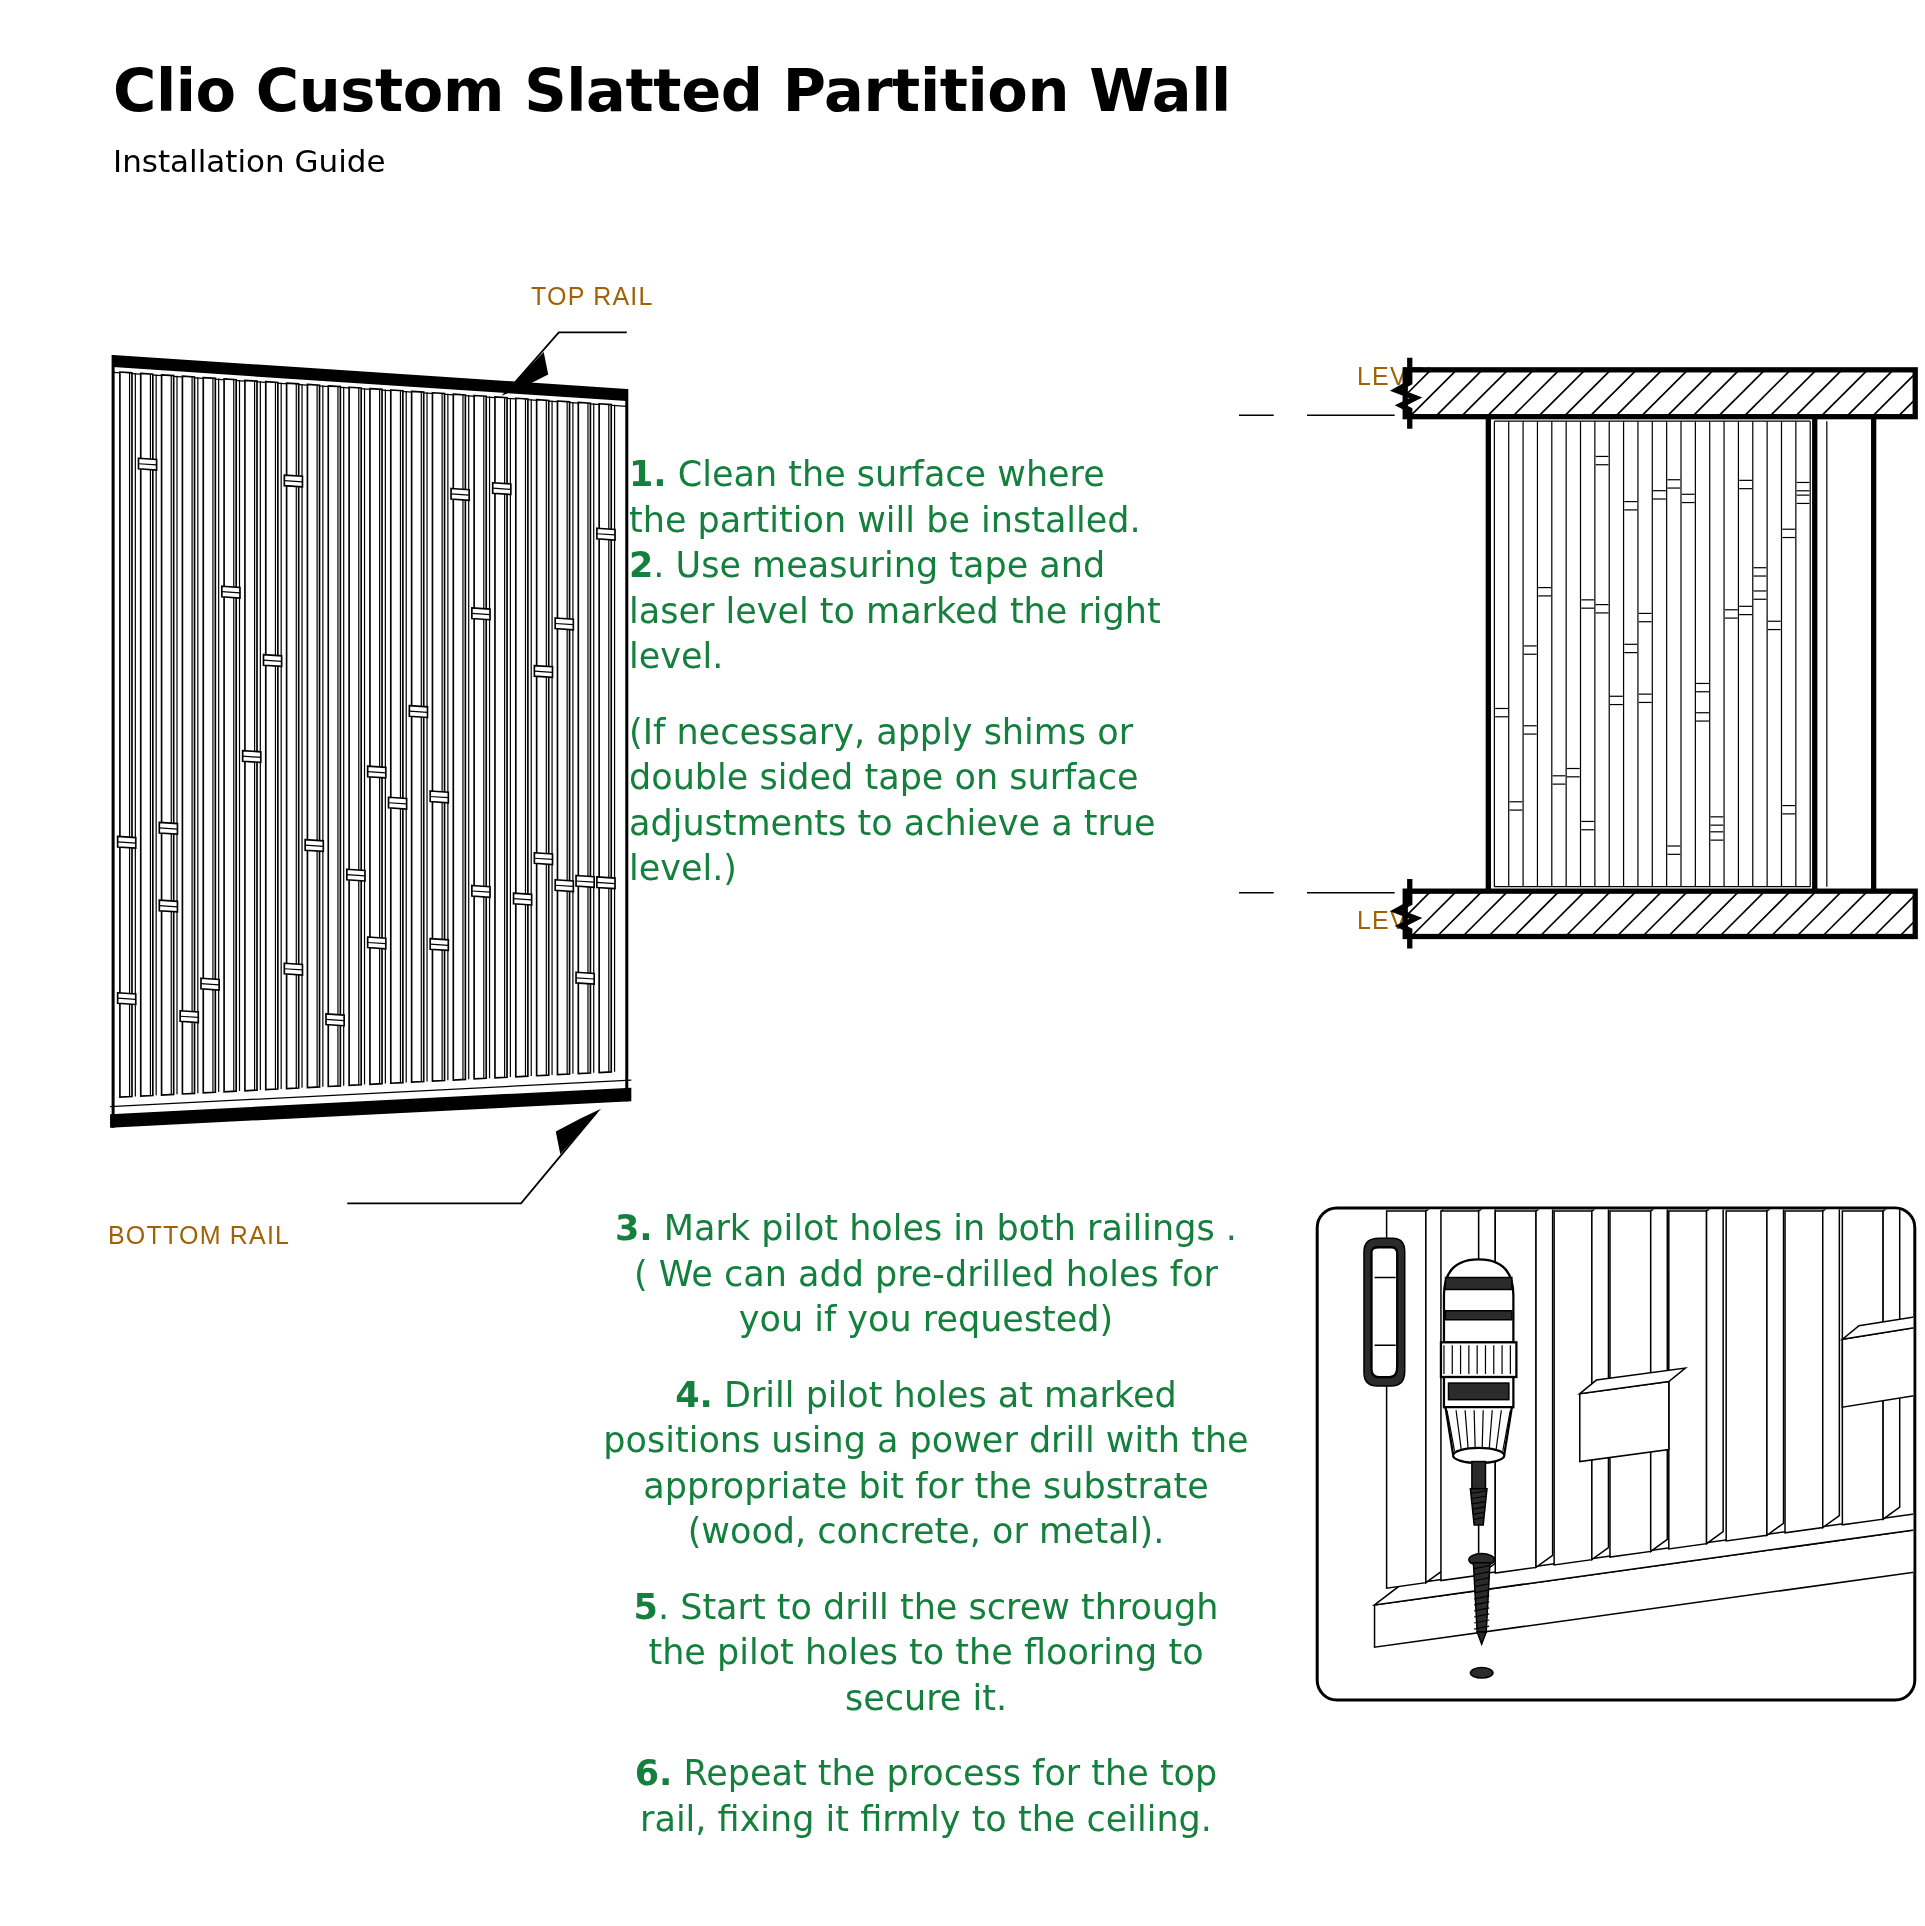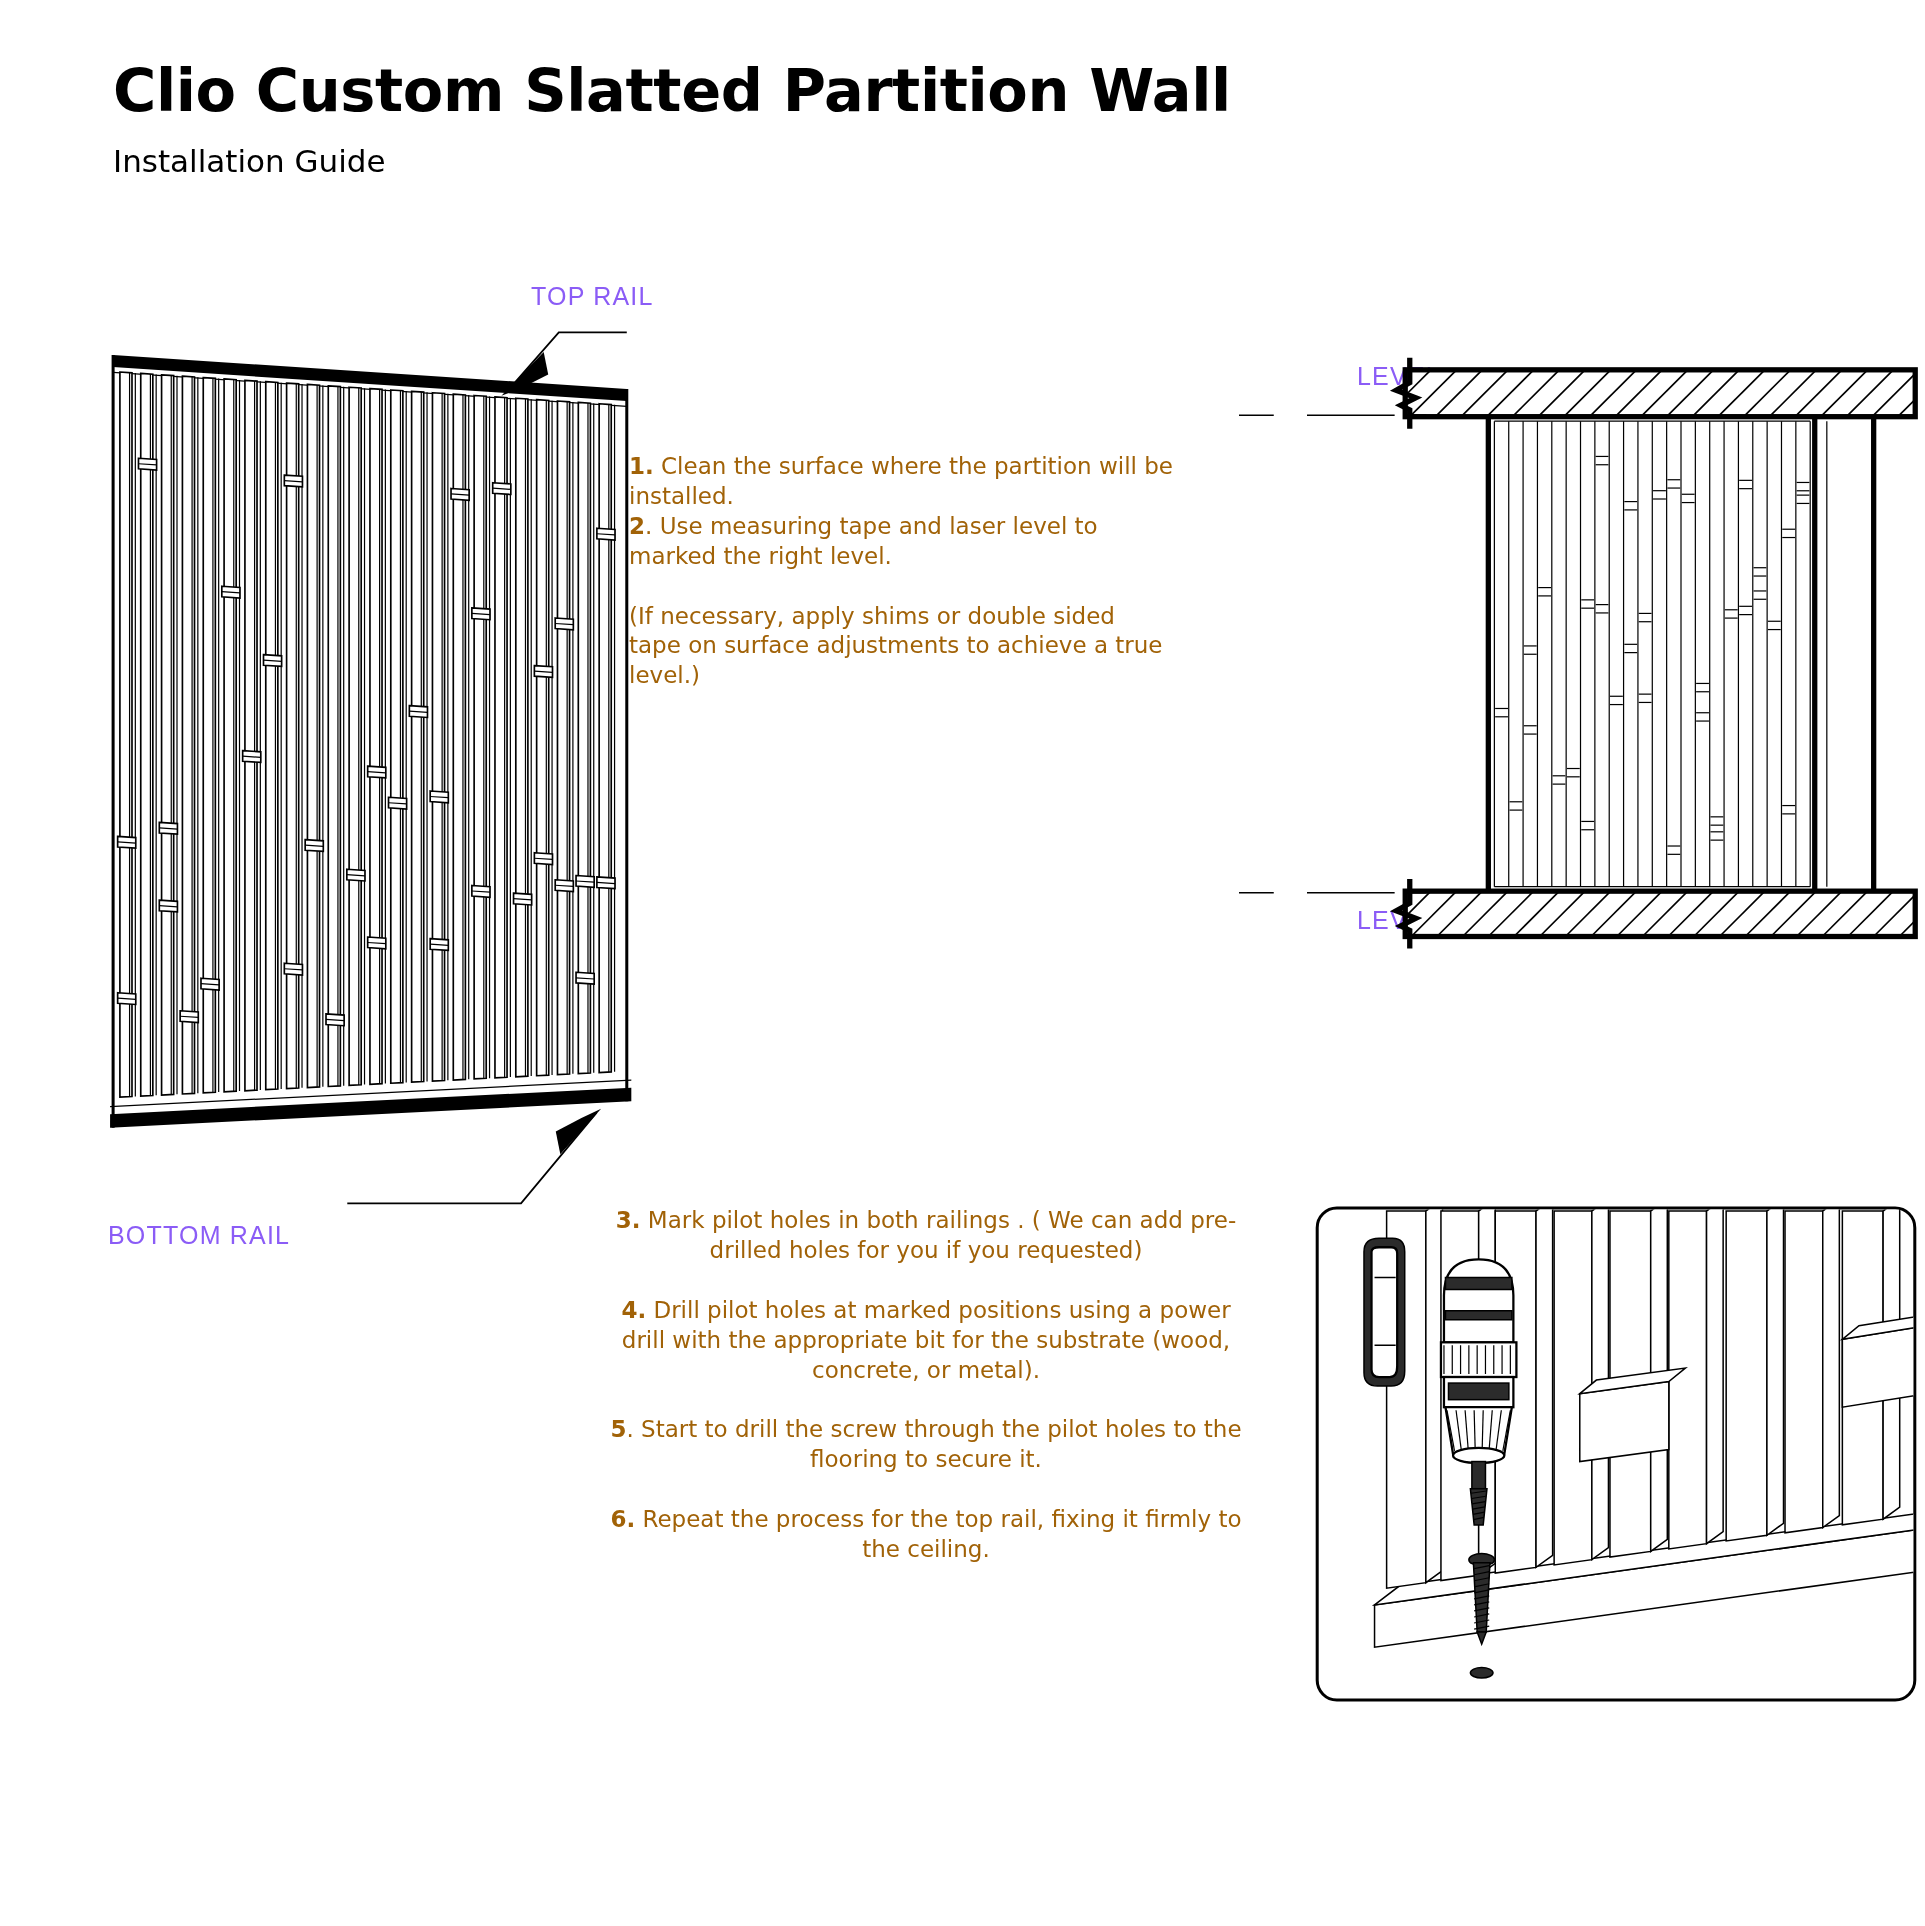--- a/index.html
+++ b/index.html
@@ -32,38 +32,38 @@
     font-size: 31px;
     line-height: 1.05;
     margin-top: 22.7px;
     white-space: nowrap;
   }
 
   
   .steps-block {
     position: absolute;
     font-family: "DejaVu Sans", sans-serif;
-    font-size: 23px;
+    font-size: 35px;
     line-height: 1.30;
-    color: #a16207;
+    color: #15803d;
   }
   #steps-upper { left: 629px; top: 452px; width: 544px; }
   #steps-lower { left: 603px; top: 1206px; width: 646px; text-align: center; }
   .step-para { margin: 0 0 0 0; }
   .step-gap { height: 30px; }
   .step-num { font-weight: bold; }
   .note-italic { }
 
   
   .callout-label {
     position: absolute;
     font-family: "Liberation Sans", sans-serif;
     font-size: 25px;
     letter-spacing: 1.2px;
-    color: #8b5cf6;
+    color: #a16207;
     white-space: nowrap;
   }
 
   
   .draw {
     position: absolute;
     overflow: visible;
   }
   #iso-panel   { left: 98px;  top: 302px;  width: 559px;  height: 952px; }
   #elevation   { left: 1239px; top: 332px;  width: 680px;  height: 665px; }

